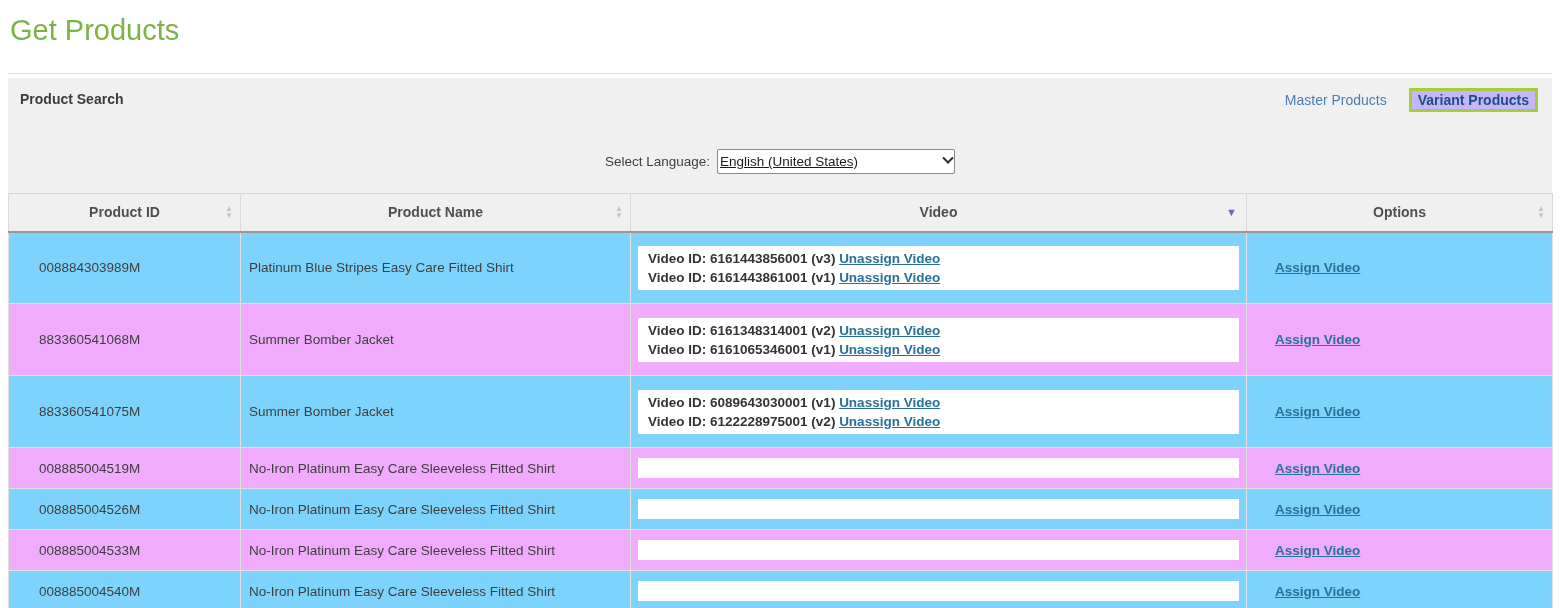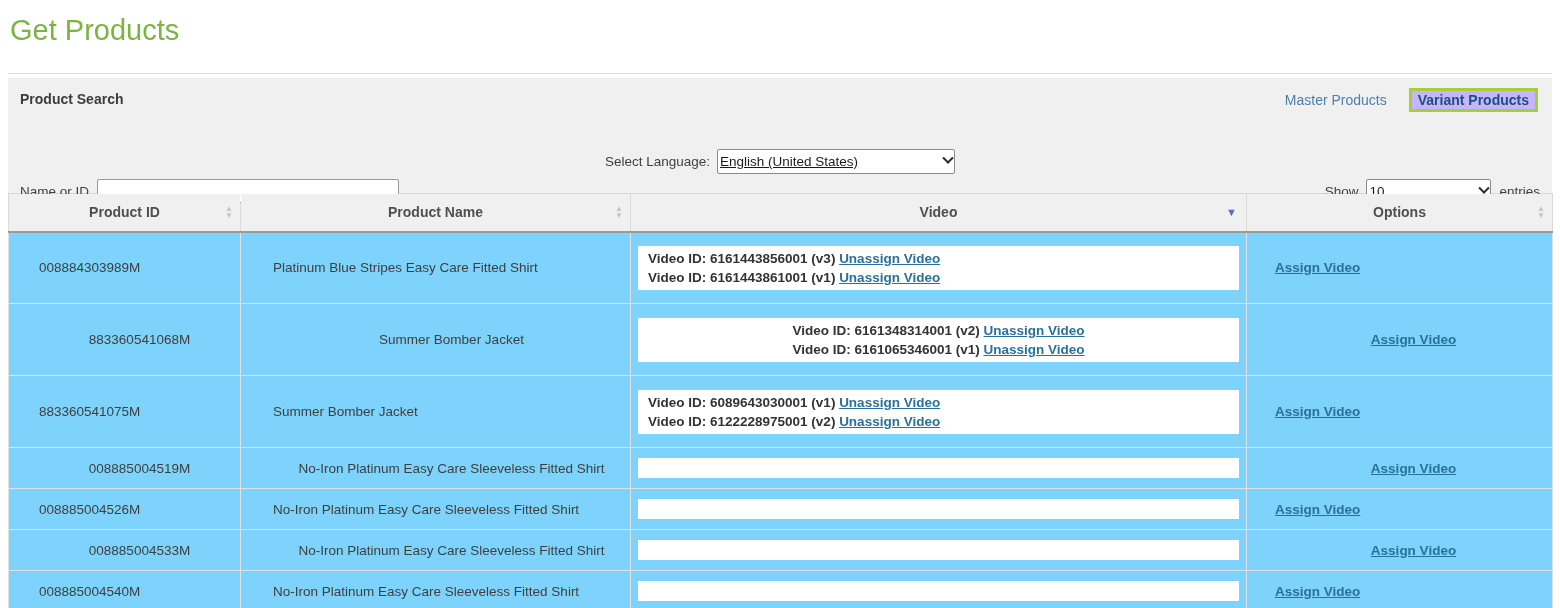--- a/index.html
+++ b/index.html
@@ -38,23 +38,23 @@
 
   
   table { width: 1544px; margin: 0 8px; border-collapse: collapse; table-layout: fixed;
     font-size: 13.5px; color: #3f3f3f; }
   thead th { background: #f0f0f0; height: 38px; font-weight: 600; font-size: 14px; color: #4f4f4f;
     text-align: center; position: relative; border-top: 1px solid #d8d8d8;
     border-left: 1px solid #dadada; border-right: 1px solid #dadada;
     border-bottom: 2px solid #999; }
   tbody td { border: 1px solid #e1e1e1; vertical-align: middle; }
   tbody tr.stripe { background: #7dd3fc; }
-  tbody tr.plain { background: #7dd3fc; text-align: center; }
+  tbody tr.plain { background: #f0abfc; }
   td.c-id { padding-left: 30px; }
-  td.c-name { padding-left: 32px; }
+  td.c-name { padding-left: 8px; }
   td.c-video { padding: 10px 7px; }
   td.c-opts { padding-left: 28px; }
 
   .video-box { background: #fff; min-height: 20px; padding: 3px 10px; }
   .video-line { line-height: 19px; white-space: nowrap; }
   .video-line b { color: #333; }
   a.link { color: #2a7199; font-weight: bold; text-decoration: underline; cursor: pointer; }
 
   .sort-both { position: absolute; right: 7px; top: 50%; transform: translateY(-50%);
     display: flex; flex-direction: column; color: #c3c3c3; font-size: 8px; line-height: 7px; }
@@ -76,34 +76,20 @@
       <span class="tab tab-inactive">Master Products</span>
       <span class="tab tab-active">Variant Products</span>
     </div>
   </div>
   <div class="panel-row2">
     <span class="field-label">Select Language:</span>
     <span class="fake-select sel-lang">
       <span>English (United States)</span>
       <span class="chev"></span>
     </span>
-  </div>
-  <div class="panel-row3">
-    <div class="left-group">
-      <span class="field-label">Name or ID</span>
-      <input class="text-input" value="" style="">
-    </div>
-    <div class="right-group">
-      <span class="field-label">Show</span>
-      <span class="fake-select sel-show">
-        <span>10</span>
-        <span class="chev"></span>
-      </span>
-      <span class="field-label">entries</span>
-    </div>
   </div>
 </div>
 
 <table>
   <colgroup>
       <col style="width:232px">
       <col style="width:390px">
       <col style="width:616px">
       <col style="width:306px">
     </colgroup>

